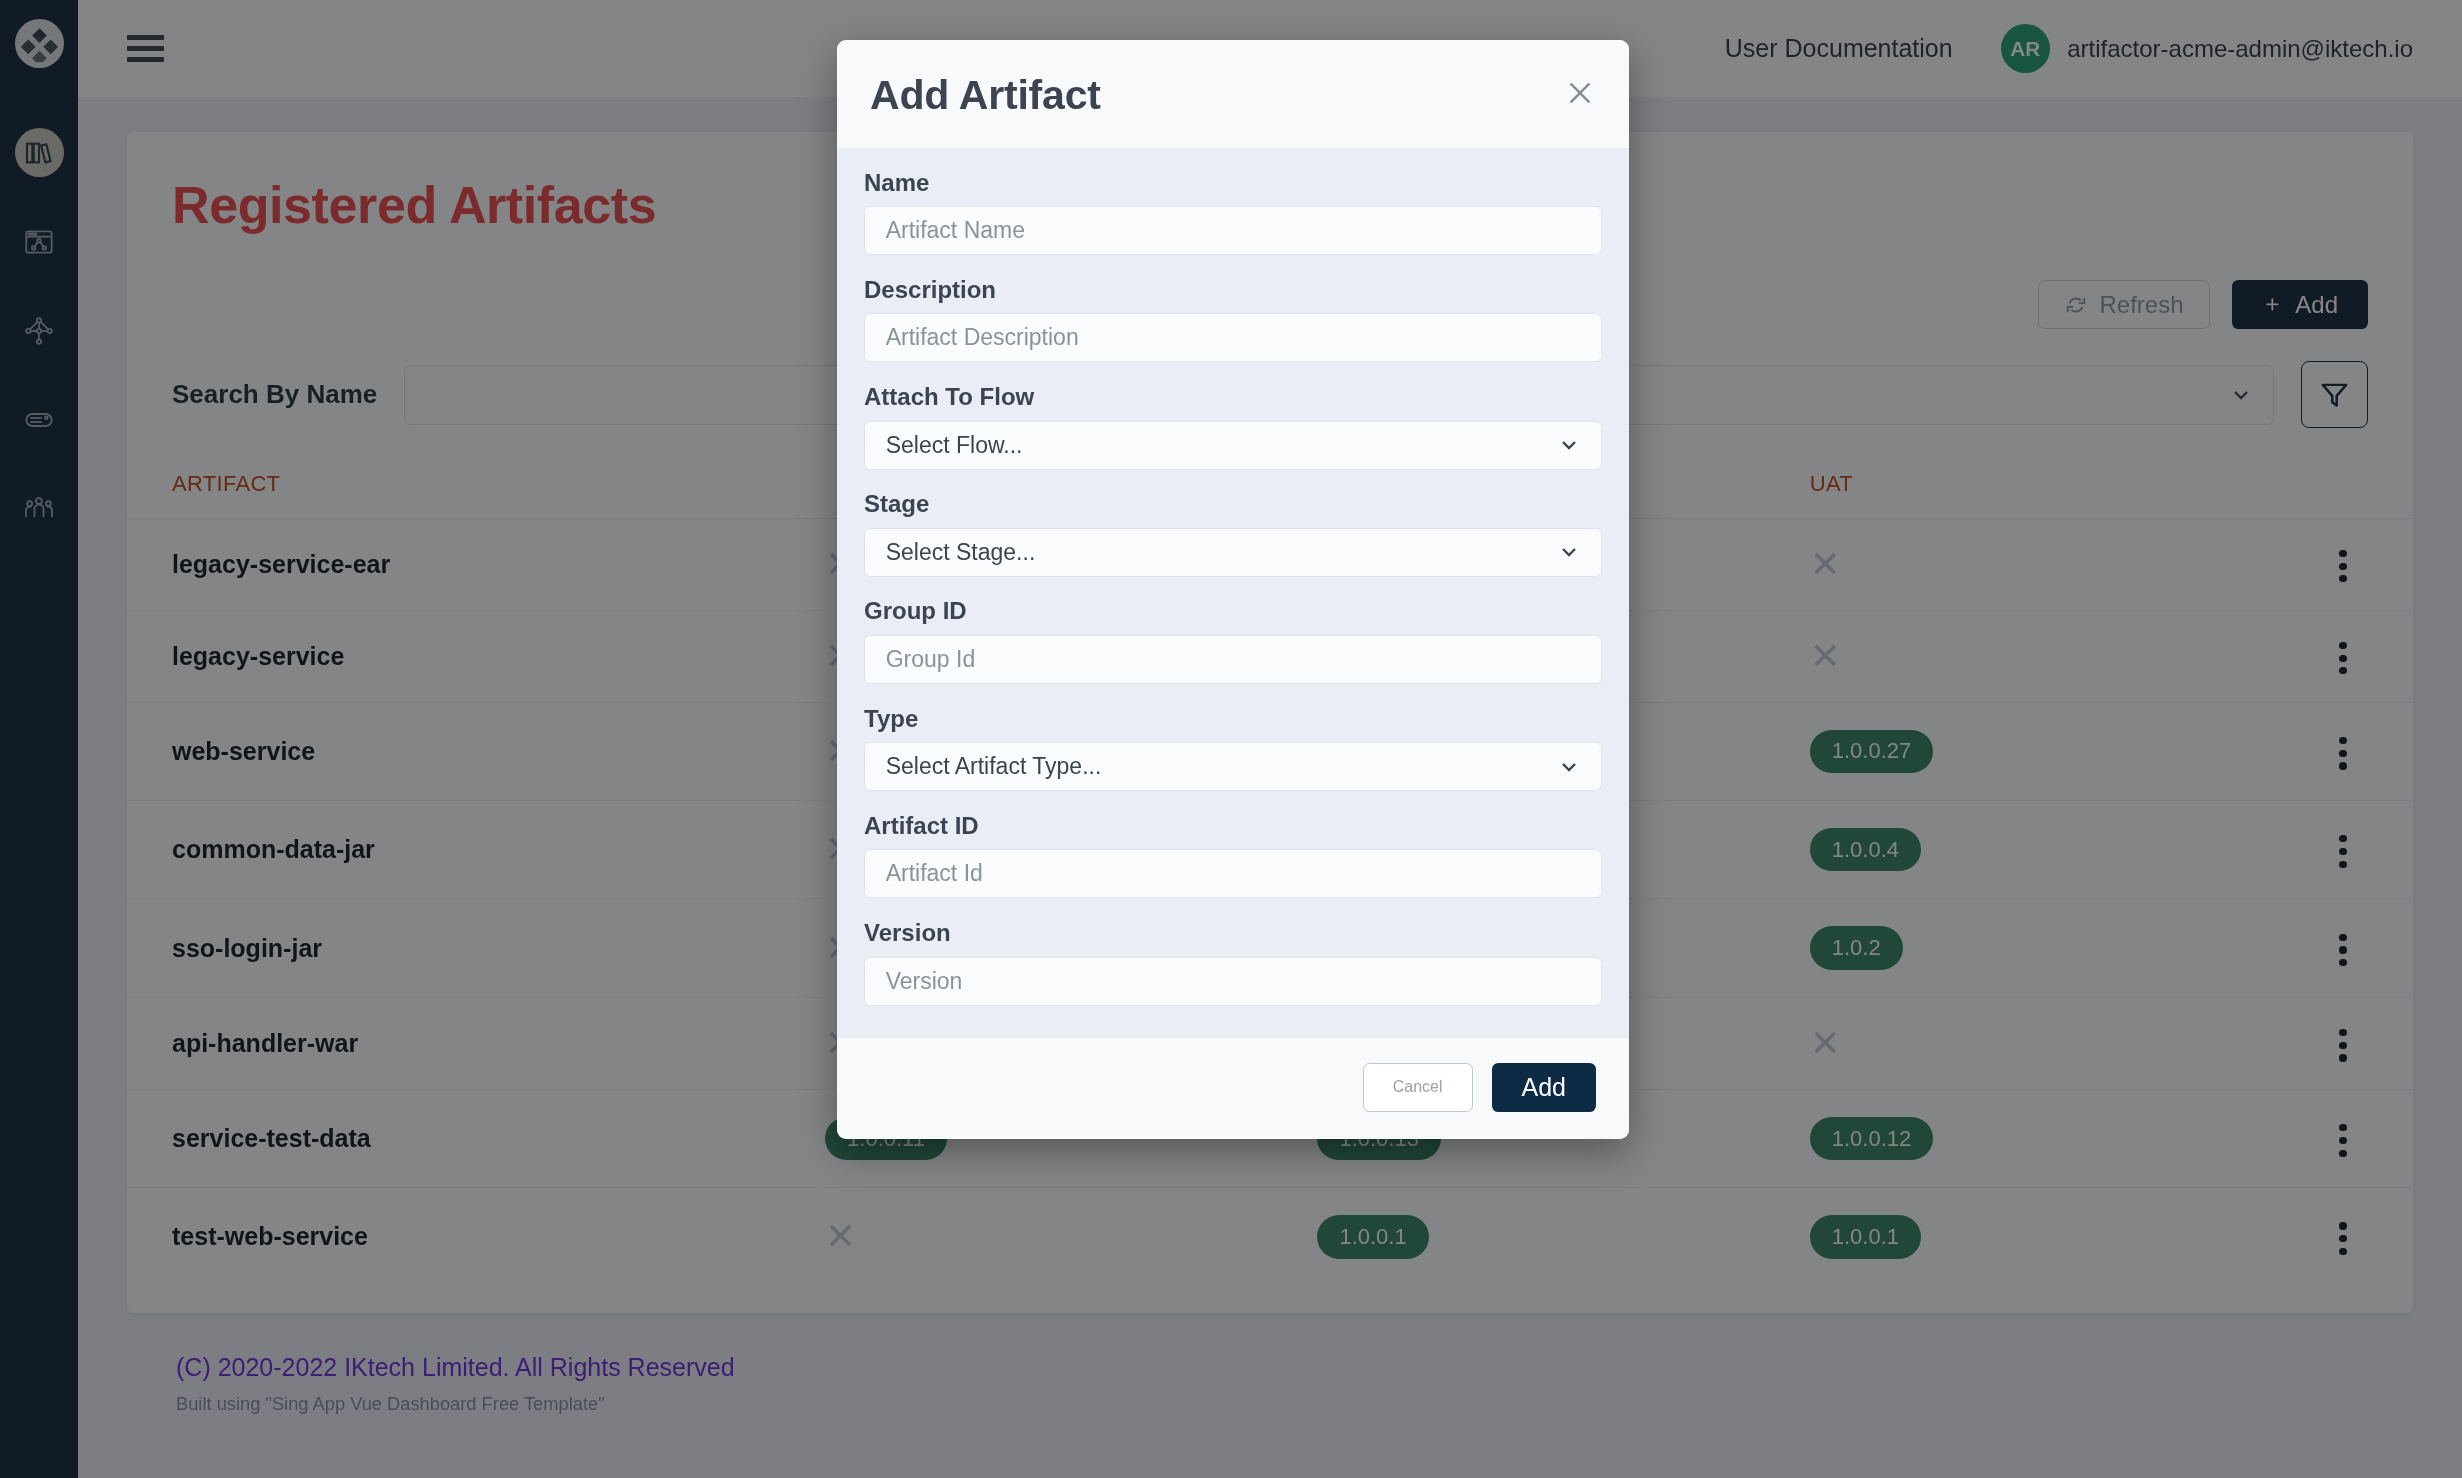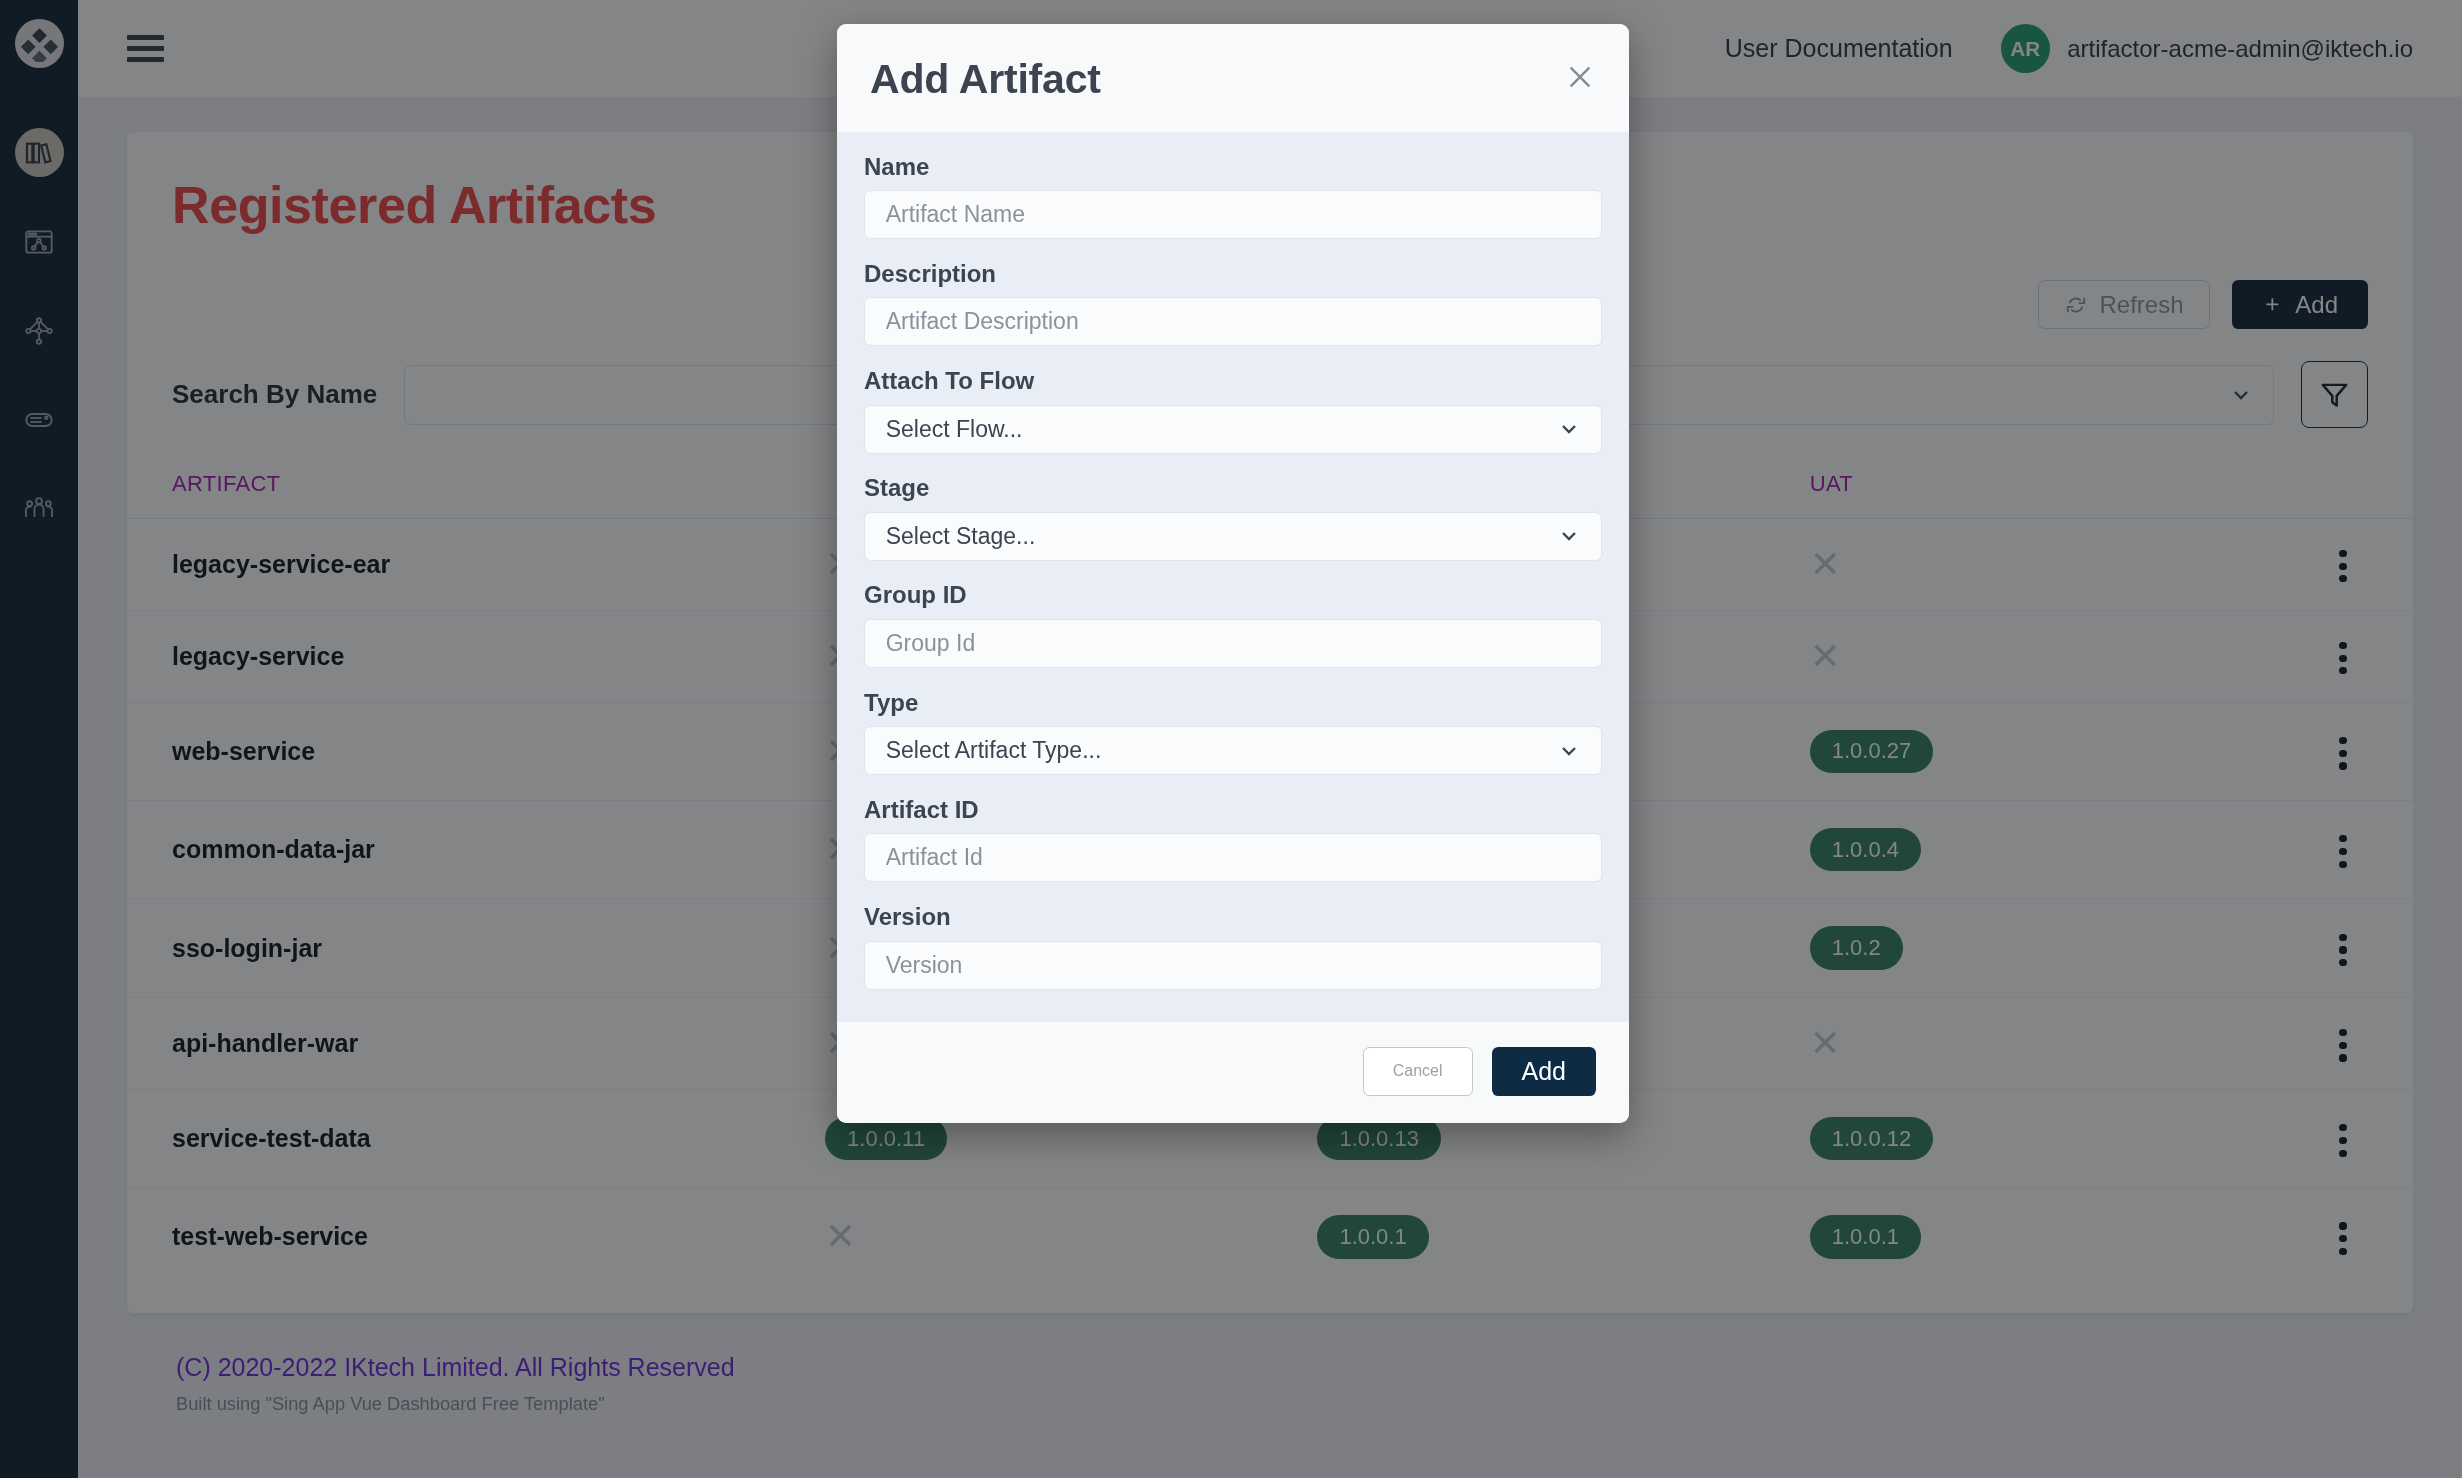--- a/index.html
+++ b/index.html
@@ -111,21 +111,21 @@
   .chev { position: absolute; right: 20.7px; top: 50%; transform: translateY(-50%); pointer-events: none; color: #3c434b; }
   .filter-btn {
     flex: 0 0 auto; width: 67px; height: 67px;
     border: 1.6px solid #0d2234; border-radius: 8px;
     background: #ffffff;
     display: flex; align-items: center; justify-content: center; cursor: pointer;
   }
 
   table.artifacts { width: 100%; border-collapse: collapse; margin-top: 43px; }
   table.artifacts th {
-    text-align: left; font-size: 22px; font-weight: 400; color: #a21caf;
+    text-align: left; font-size: 22px; font-weight: 400; color: #c2410c;
     padding: 0 0 20.7px 0; letter-spacing: 0.3px;
   }
   table.artifacts thead tr { border-bottom: 1.6px solid #e6eaee; }
   table.artifacts td { padding: 27px 0; border-bottom: 1.6px solid #eef1f4; vertical-align: middle; }
   table.artifacts tbody tr:last-child td { border-bottom: none; }
   .c-artifact { padding-left: 45px !important; width: 699px; }
   .col-dev { width: 493px; }
   .col-qa  { width: 493px; }
   .col-uat { width: 509px; }
   .col-menu { width: 95px; padding-right: 45px !important; text-align: center; }
@@ -146,21 +146,21 @@
   .footer-line2 { font-size: 18.3px; color: #868d95; margin-top: 11px; }
 
   
   .overlay {
     position: absolute; inset: 0;
     background: rgba(20,22,25,.52);
     z-index: 50;
   }
   .modal {
     position: absolute;
-    left: 837px; top: 24px;
+    left: 837px; top: 40px;
     width: 792px;
     background: #f7f9fb;
     border-radius: 9.5px;
     box-shadow: 0 12.7px 38px rgba(0,0,0,.35);
     z-index: 60;
     overflow: hidden;
   }
   .modal-head {
     background: #f7f9fb;
     padding: 32px 33px 29px 33px;

